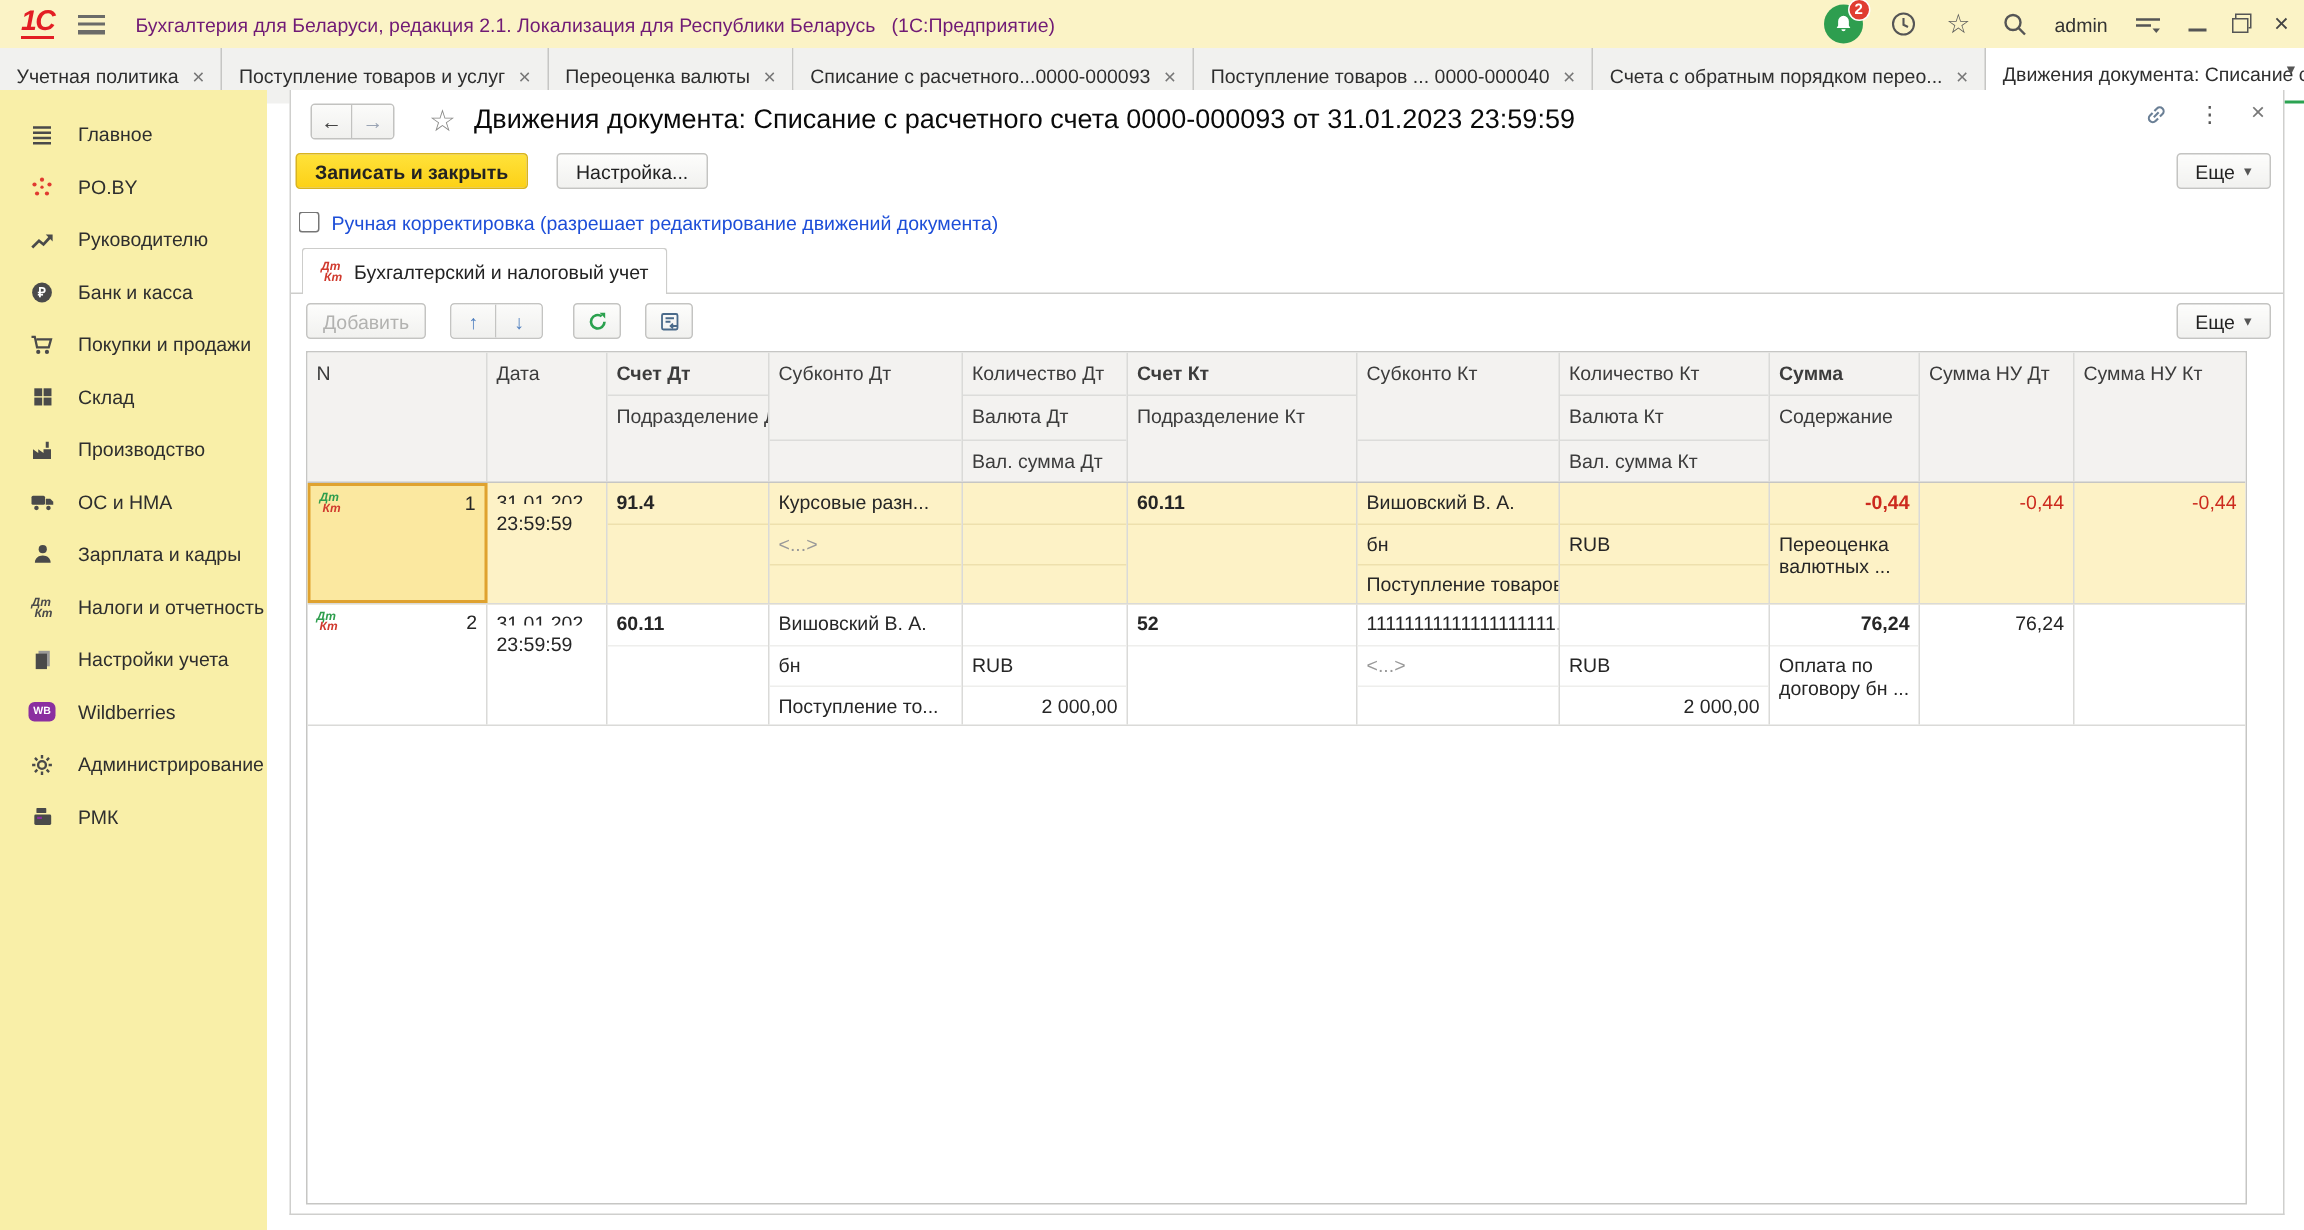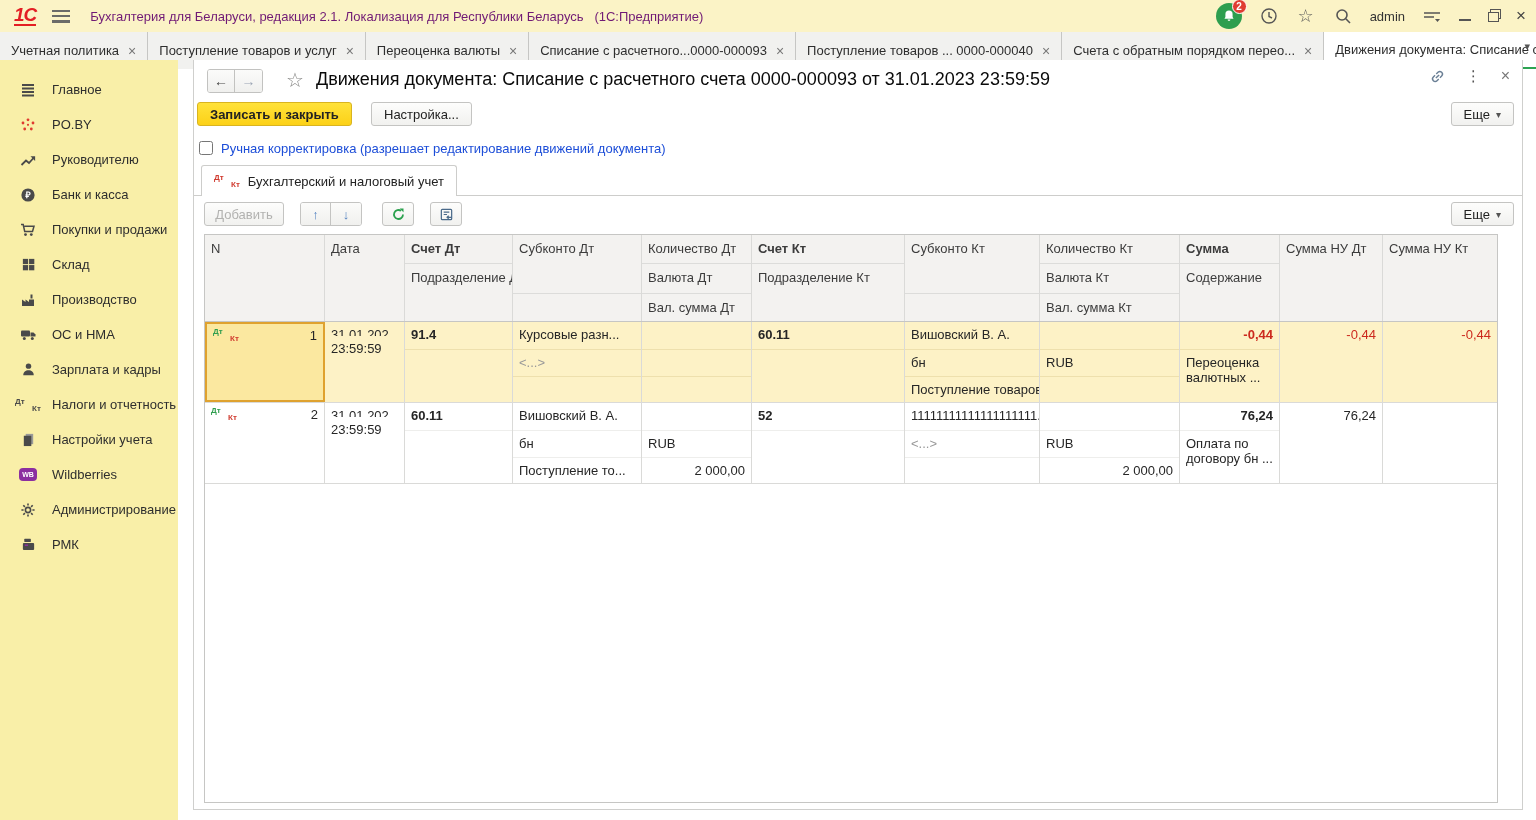--- a/index.html
+++ b/index.html
@@ -29,22 +29,22 @@
   .tab .tclose { color:#777; font-size:14px; line-height:12px; }
   .tab.active { background:#fff; border-bottom:2px solid #2ca352; }
   .tabs-overflow { position:absolute; right:6px; top:0; height:28px; display:flex; align-items:center; color:#555; font-size:11px; cursor:pointer; }
 
   
   .sidebar { position:absolute; left:0; top:60px; width:178px; height:760px; background:#f9efa8; padding-top:12px; }
   .side-item { height:35px; display:flex; align-items:center; padding-left:18px; gap:14px; font-size:13px; color:#2e2e2e; cursor:pointer; }
   .side-item .icon { width:20px; height:18px; display:flex; align-items:center; justify-content:center; flex:none; }
 
   
-  .dtkt { display:inline-flex; flex-direction:column; font-size:8px; line-height:7px; font-weight:bold; }
-  .dtkt .kt { margin-left:17px; }
+  .dtkt { display:inline-flex; flex-direction:column; font-size:8px; line-height:7px; font-weight:bold;font-style:italic; }
+  .dtkt .kt { margin-left:2px; }
   .dtkt.green .dt { color:#2f9e4e; } .dtkt.green .kt { color:#d03a2e; }
   .dtkt.red  .dt, .dtkt.red  .kt { color:#d03a2e; }
   .dtkt.gray .dt, .dtkt.gray .kt { color:#4a4a4a; }
   .wbicon { background:#8b2fa0; color:#fff; font-size:7px; font-weight:bold; border-radius:4px; padding:3px 3px; line-height:7px; }
 
   
   .panel { position:absolute; left:193px; top:60px; width:1330px; height:750px; background:#fff; border:1px solid #cfcfcd; border-top:none; }
   .form-header { position:absolute; left:0; top:0; right:0; height:42px; }
   .navbtns { position:absolute; left:13px; top:9px; display:flex; border:1px solid #c2c2c0; border-radius:3px; overflow:hidden; }
   .navbtn { width:27px; height:22px; display:flex; align-items:center; justify-content:center; background:linear-gradient(#fbfbfa,#f0f0ee); font-size:14px; cursor:pointer; }

